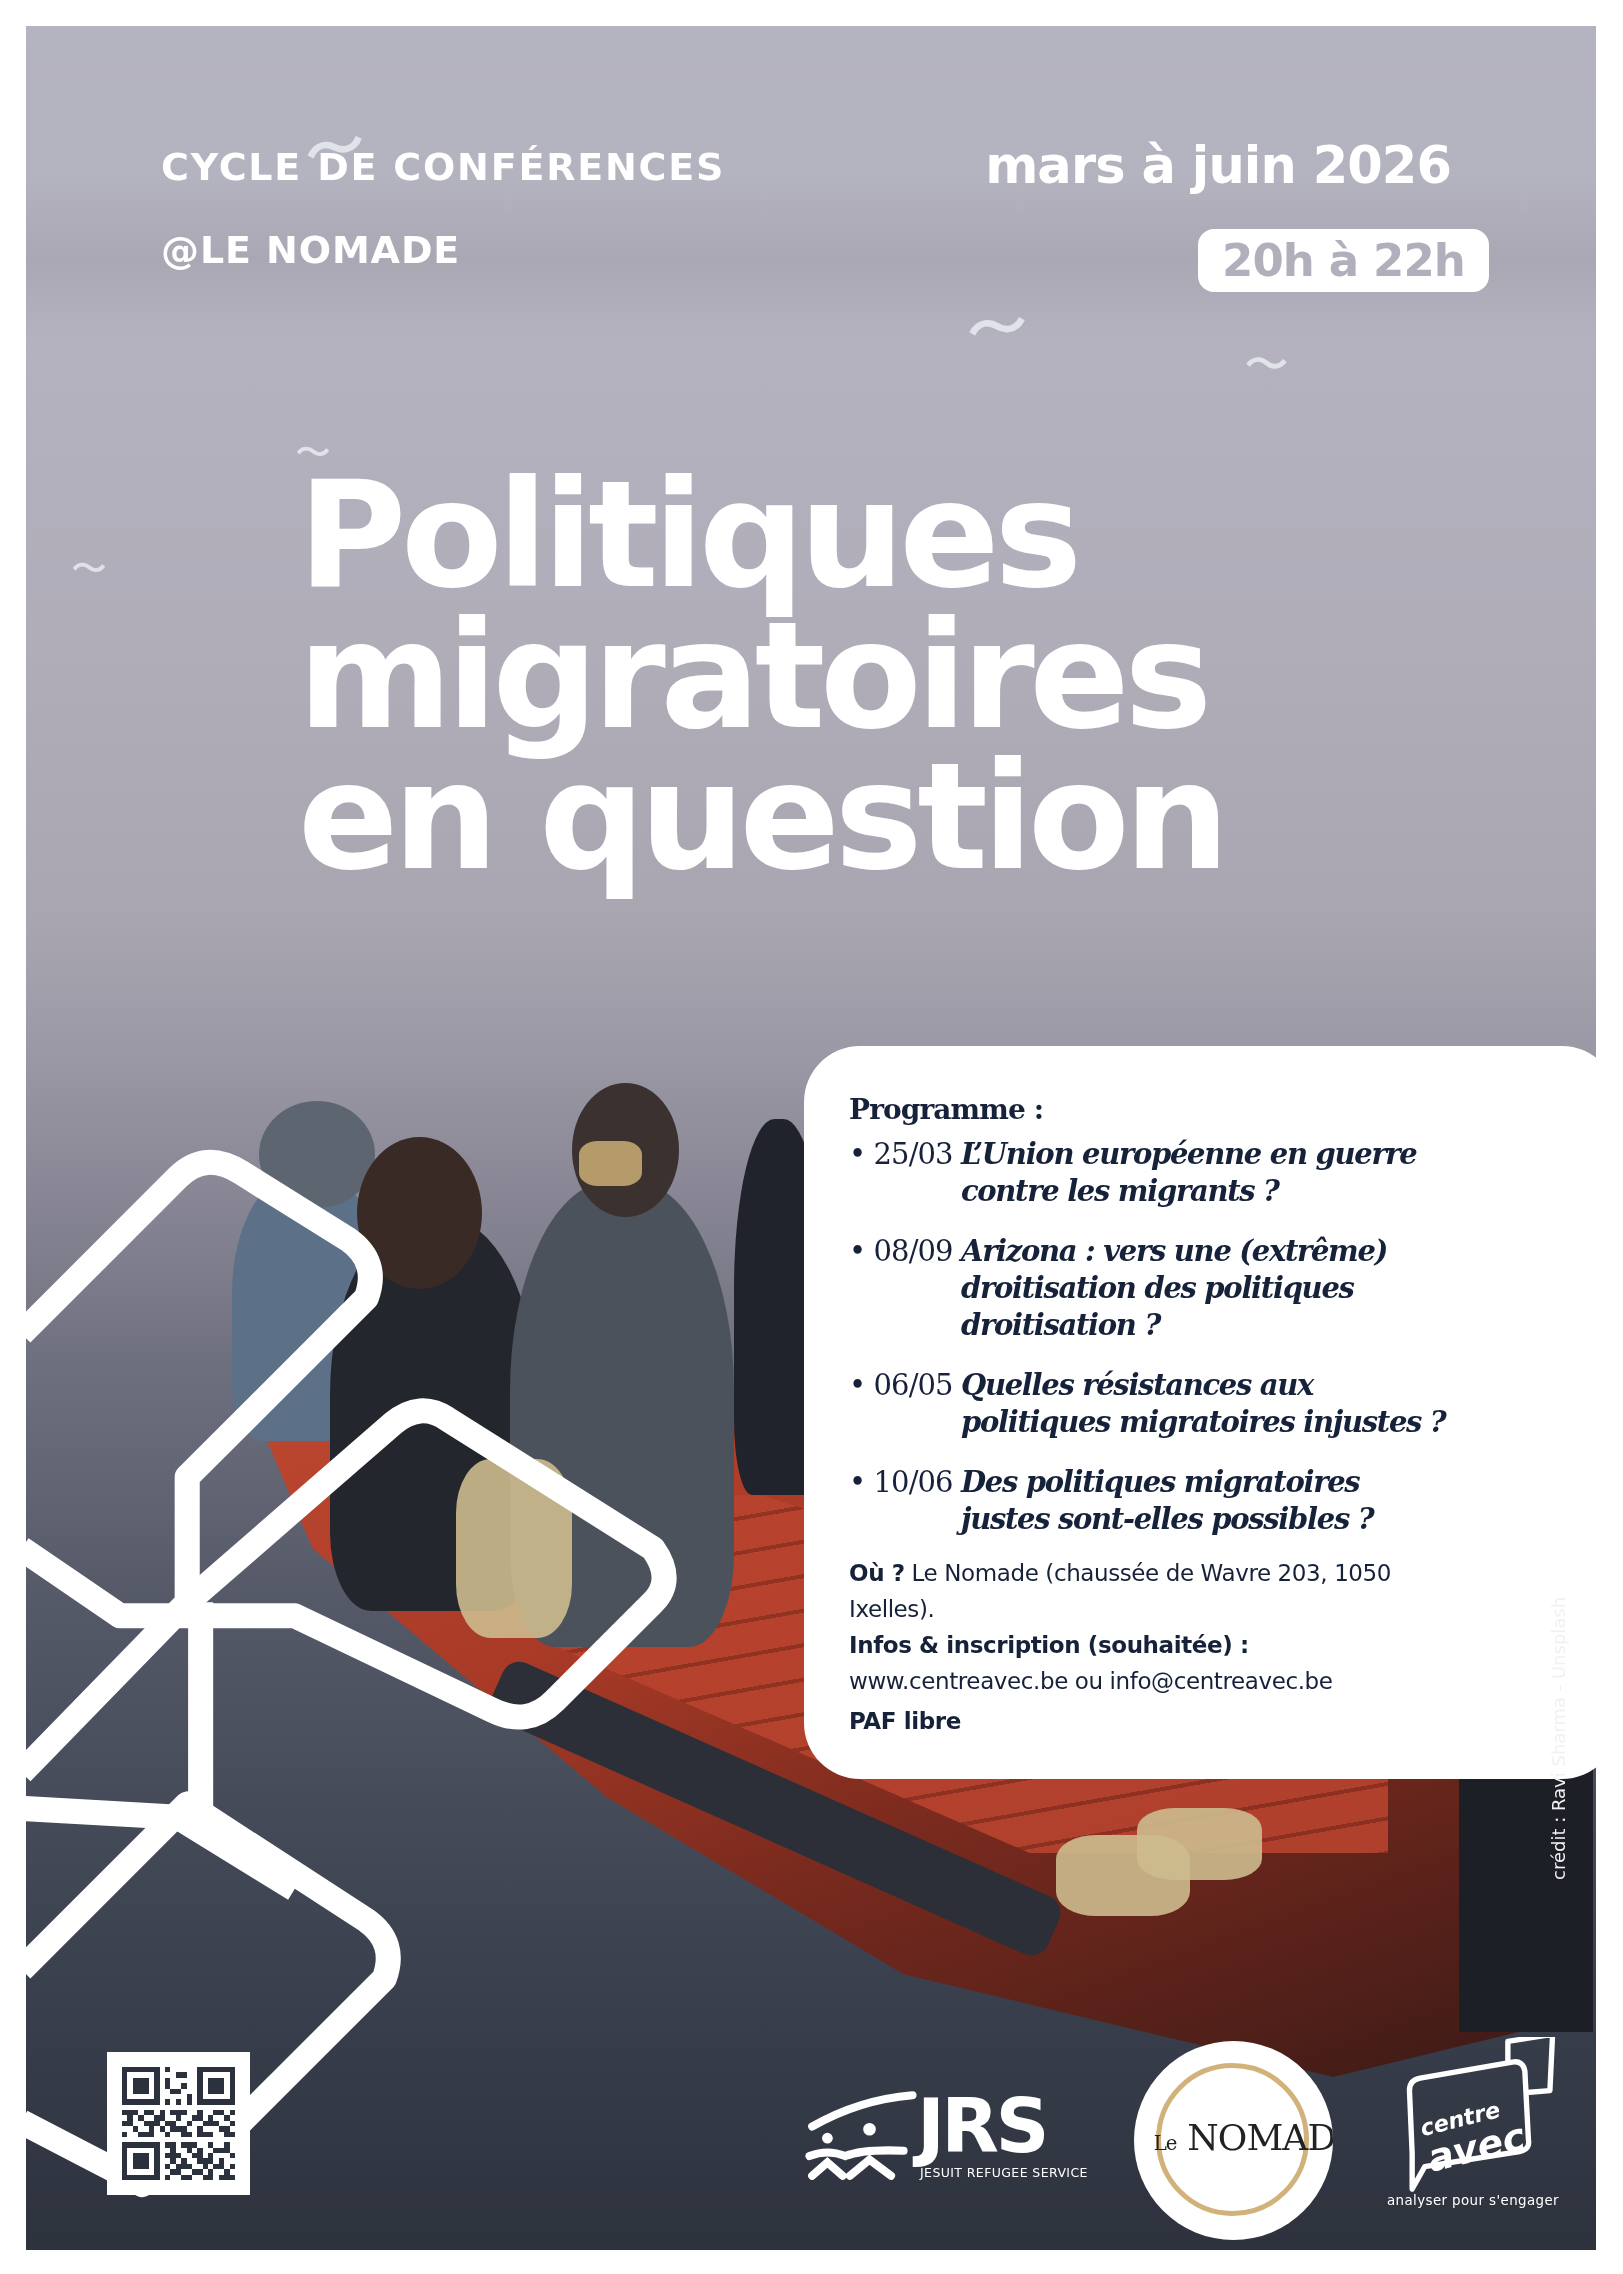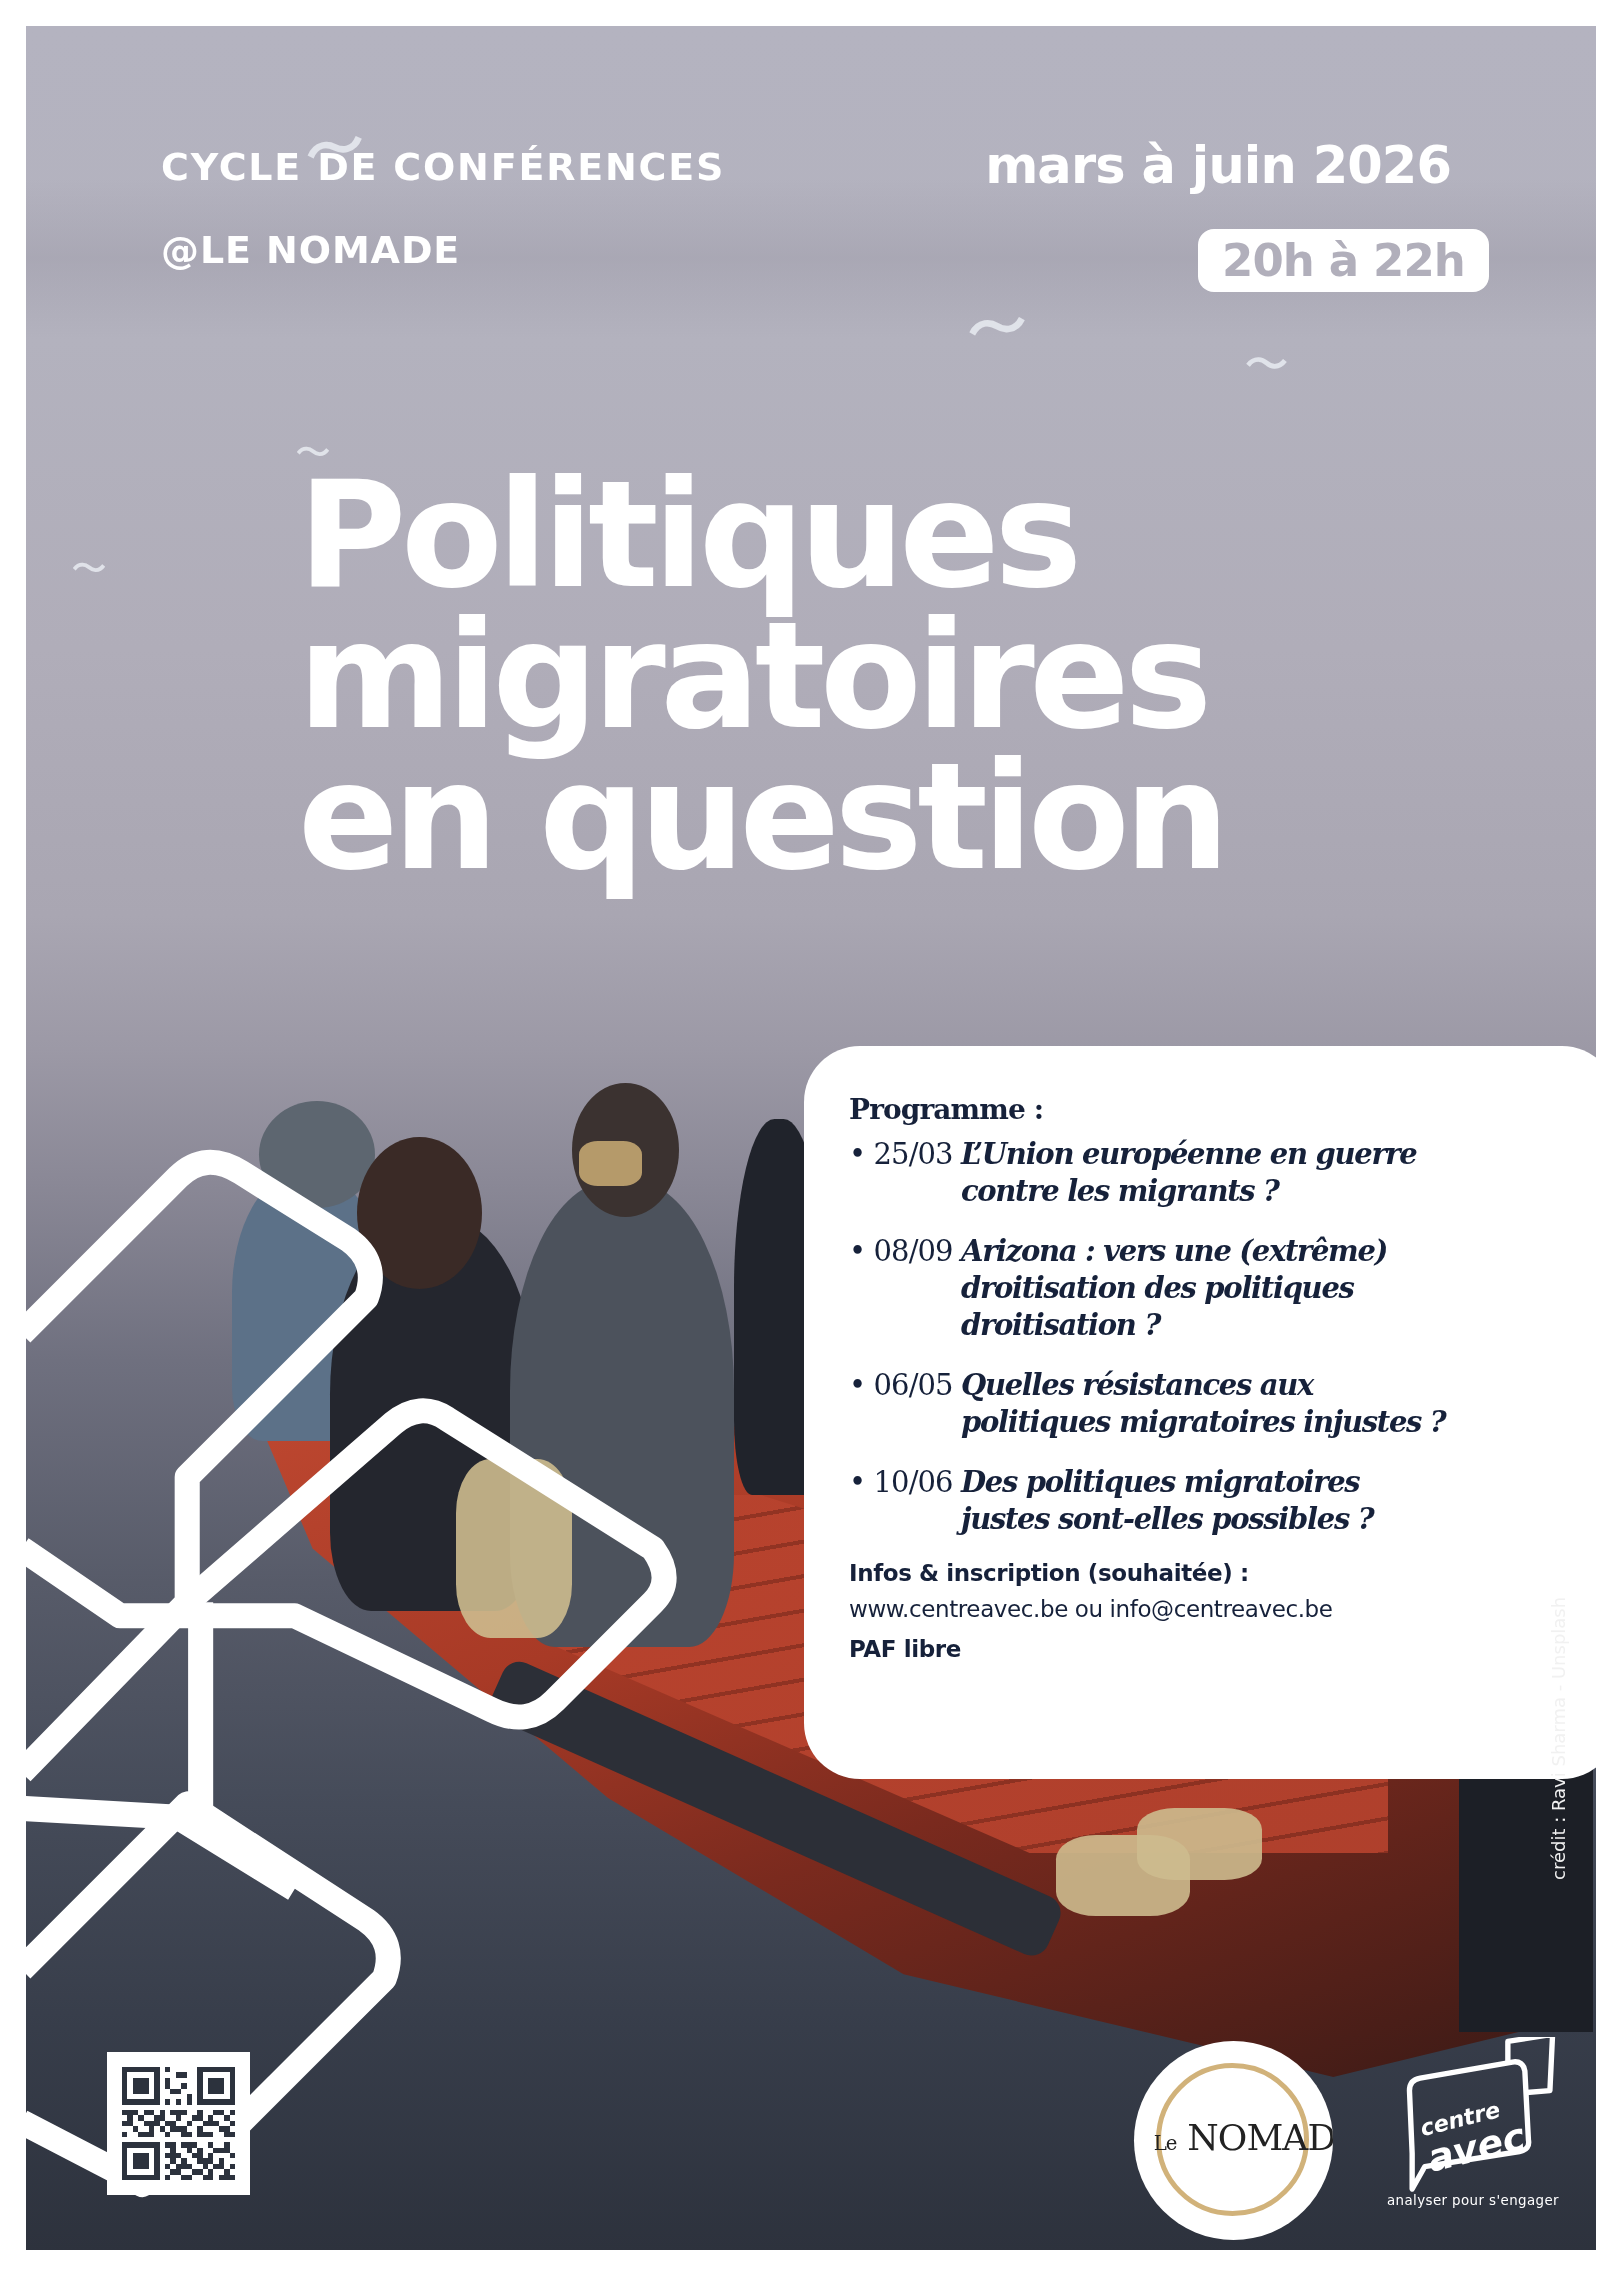--- a/index.html
+++ b/index.html
@@ -207,20 +207,24 @@
         <span class="prog-date">10/06</span>
         <span class="prog-date"> </span>
         <span class="prog-topic">
           <span>Des politiques migratoires</span>
           <span>justes sont-elles possibles ?</span>
         </span>
       </div>
     </div>
 
     <div class="info">
+      <div>
+        <b>Où ?</b>
+        <span>Le Nomade (chaussée de Wavre 203, 1050 Ixelles).</span>
+      </div>
       <div><b>Infos &amp; inscription (souhaitée)  :</b></div>
       <div>www.centreavec.be ou info@centreavec.be</div>
       <div class="paf">PAF libre</div>
     </div>
   </div>
 
   <div class="credit">crédit : Ravi Sharma - Unsplash</div>
 
   <div class="qr">
     <svg width="113" height="113" viewBox="0 0 21 21" shape-rendering="crispEdges">
@@ -243,20 +247,34 @@
         <path d="M9 15h1v1h-1z M12 15h1v1h-1z M14 15h1v1h-1z M17 15h3v1h-3z"></path>
         <path d="M8 16h3v1h-3z M13 16h2v1h-2z M16 16h1v1h-1z M20 16h1v1h-1z"></path>
         <path d="M9 17h1v1h-1z M11 17h1v1h-1z M14 17h3v1h-3z M18 17h1v1h-1z"></path>
         <path d="M8 18h1v1h-1z M10 18h3v1h-3z M15 18h1v1h-1z M17 18h2v1h-2z M20 18h1v1h-1z"></path>
         <path d="M9 19h2v1h-2z M13 19h2v1h-2z M16 19h1v1h-1z M19 19h1v1h-1z"></path>
         <path d="M8 20h1v1h-1z M11 20h2v1h-2z M15 20h2v1h-2z M18 20h3v1h-3z"></path>
       </g>
     </svg>
   </div>
 
+  <div class="logo-jrs">
+    <svg width="112" height="99" viewBox="0 0 125 110" style="position:absolute;left:0;top:0;">
+      <g fill="none" stroke="#fff" stroke-width="9" stroke-linecap="round">
+        <path d="M8 45 Q60 15 120 10"></path>
+        <circle cx="25" cy="58" r="6" fill="#fff" stroke="none"></circle>
+        <circle cx="72" cy="48" r="7" fill="#fff" stroke="none"></circle>
+        <path d="M5 78 Q25 70 45 78 Q65 70 110 72"></path>
+        <path d="M8 100 L25 85 L42 100"></path>
+        <path d="M50 100 L72 82 L96 100"></path>
+      </g>
+    </svg>
+    <div class="jrs-text">JRS</div>
+    <div class="jrs-sub">JESUIT REFUGEE SERVICE</div>
+  </div>
 
   <div class="logo-nomade">
     <div class="nomade-ring"></div>
     <div class="nomade-text">
       <small>Le</small>
       <span>NOMADE</span>
     </div>
   </div>
 
   <div class="logo-avec">

